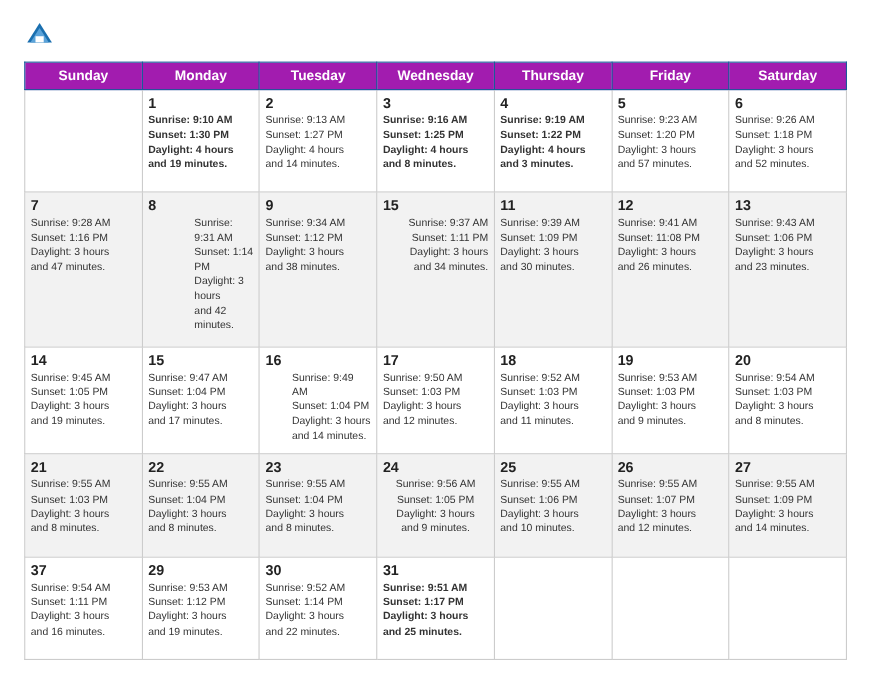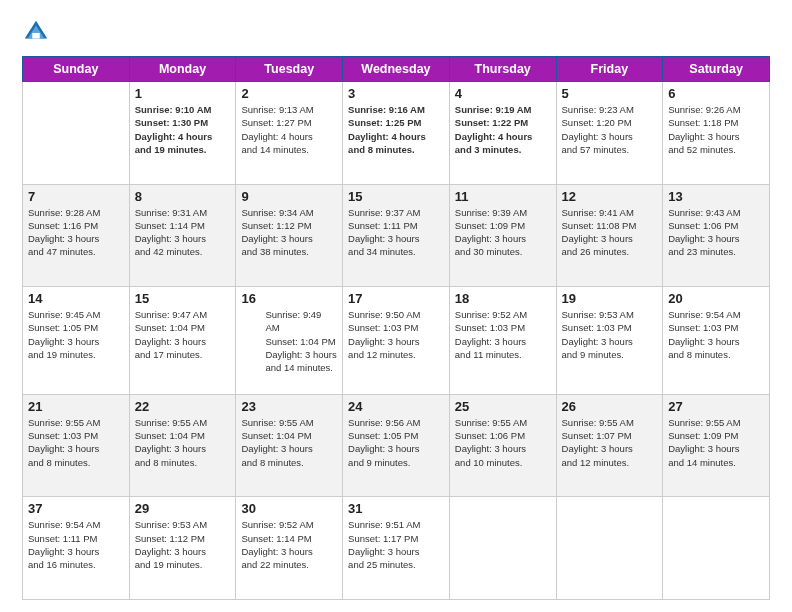--- a/index.html
+++ b/index.html
@@ -180,35 +180,35 @@
         <tr class="row-shaded">
           <td>
             <span class="day-number">7</span>
             <div class="day-info" style="white-space: pre-line;">Sunrise: 9:28 AM
 Sunset: 1:16 PM
 Daylight: 3 hours
 and 47 minutes.</div>
           </td>
           <td>
             <span class="day-number">8</span>
-            <div class="day-info" style="white-space: pre-line;">Sunrise: 9:31 AM
+            <div class="day-info" style="white-space: pre-line; margin-left: 42px;">Sunrise: 9:31 AM
 Sunset: 1:14 PM
 Daylight: 3 hours
 and 42 minutes.</div>
           </td>
           <td>
             <span class="day-number">9</span>
             <div class="day-info" style="white-space: pre-line;">Sunrise: 9:34 AM
 Sunset: 1:12 PM
 Daylight: 3 hours
 and 38 minutes.</div>
           </td>
           <td>
             <span class="day-number">15</span>
-            <div class="day-info" style="white-space: pre-line;">Sunrise: 9:37 AM
+            <div class="day-info" style="white-space: pre-line; text-align: right;">Sunrise: 9:37 AM
 Sunset: 1:11 PM
 Daylight: 3 hours
 and 34 minutes.</div>
           </td>
           <td>
             <span class="day-number">11</span>
             <div class="day-info" style="white-space: pre-line;">Sunrise: 9:39 AM
 Sunset: 1:09 PM
 Daylight: 3 hours
 and 30 minutes.</div>
@@ -296,21 +296,21 @@
           </td>
           <td>
             <span class="day-number">23</span>
             <div class="day-info" style="white-space: pre-line;">Sunrise: 9:55 AM
 Sunset: 1:04 PM
 Daylight: 3 hours
 and 8 minutes.</div>
           </td>
           <td>
             <span class="day-number">24</span>
-            <div class="day-info" style="white-space: pre-line;">Sunrise: 9:56 AM
+            <div class="day-info" style="white-space: pre-line; text-align: center;">Sunrise: 9:56 AM
 Sunset: 1:05 PM
 Daylight: 3 hours
 and 9 minutes.</div>
           </td>
           <td>
             <span class="day-number">25</span>
             <div class="day-info" style="white-space: pre-line;">Sunrise: 9:55 AM
 Sunset: 1:06 PM
 Daylight: 3 hours
 and 10 minutes.</div>
@@ -347,21 +347,21 @@
           </td>
           <td>
             <span class="day-number">30</span>
             <div class="day-info" style="white-space: pre-line;">Sunrise: 9:52 AM
 Sunset: 1:14 PM
 Daylight: 3 hours
 and 22 minutes.</div>
           </td>
           <td>
             <span class="day-number">31</span>
-            <div class="day-info" style="white-space: pre-line;">Sunrise: 9:51 AM
+            <div class="day-info" style="white-space: pre-line; font-weight: bold;">Sunrise: 9:51 AM
 Sunset: 1:17 PM
 Daylight: 3 hours
 and 25 minutes.</div>
           </td>
           <td class="empty-cell"></td>
           <td class="empty-cell"></td>
           <td class="empty-cell"></td>
         </tr>
       </tbody>
   </table>

